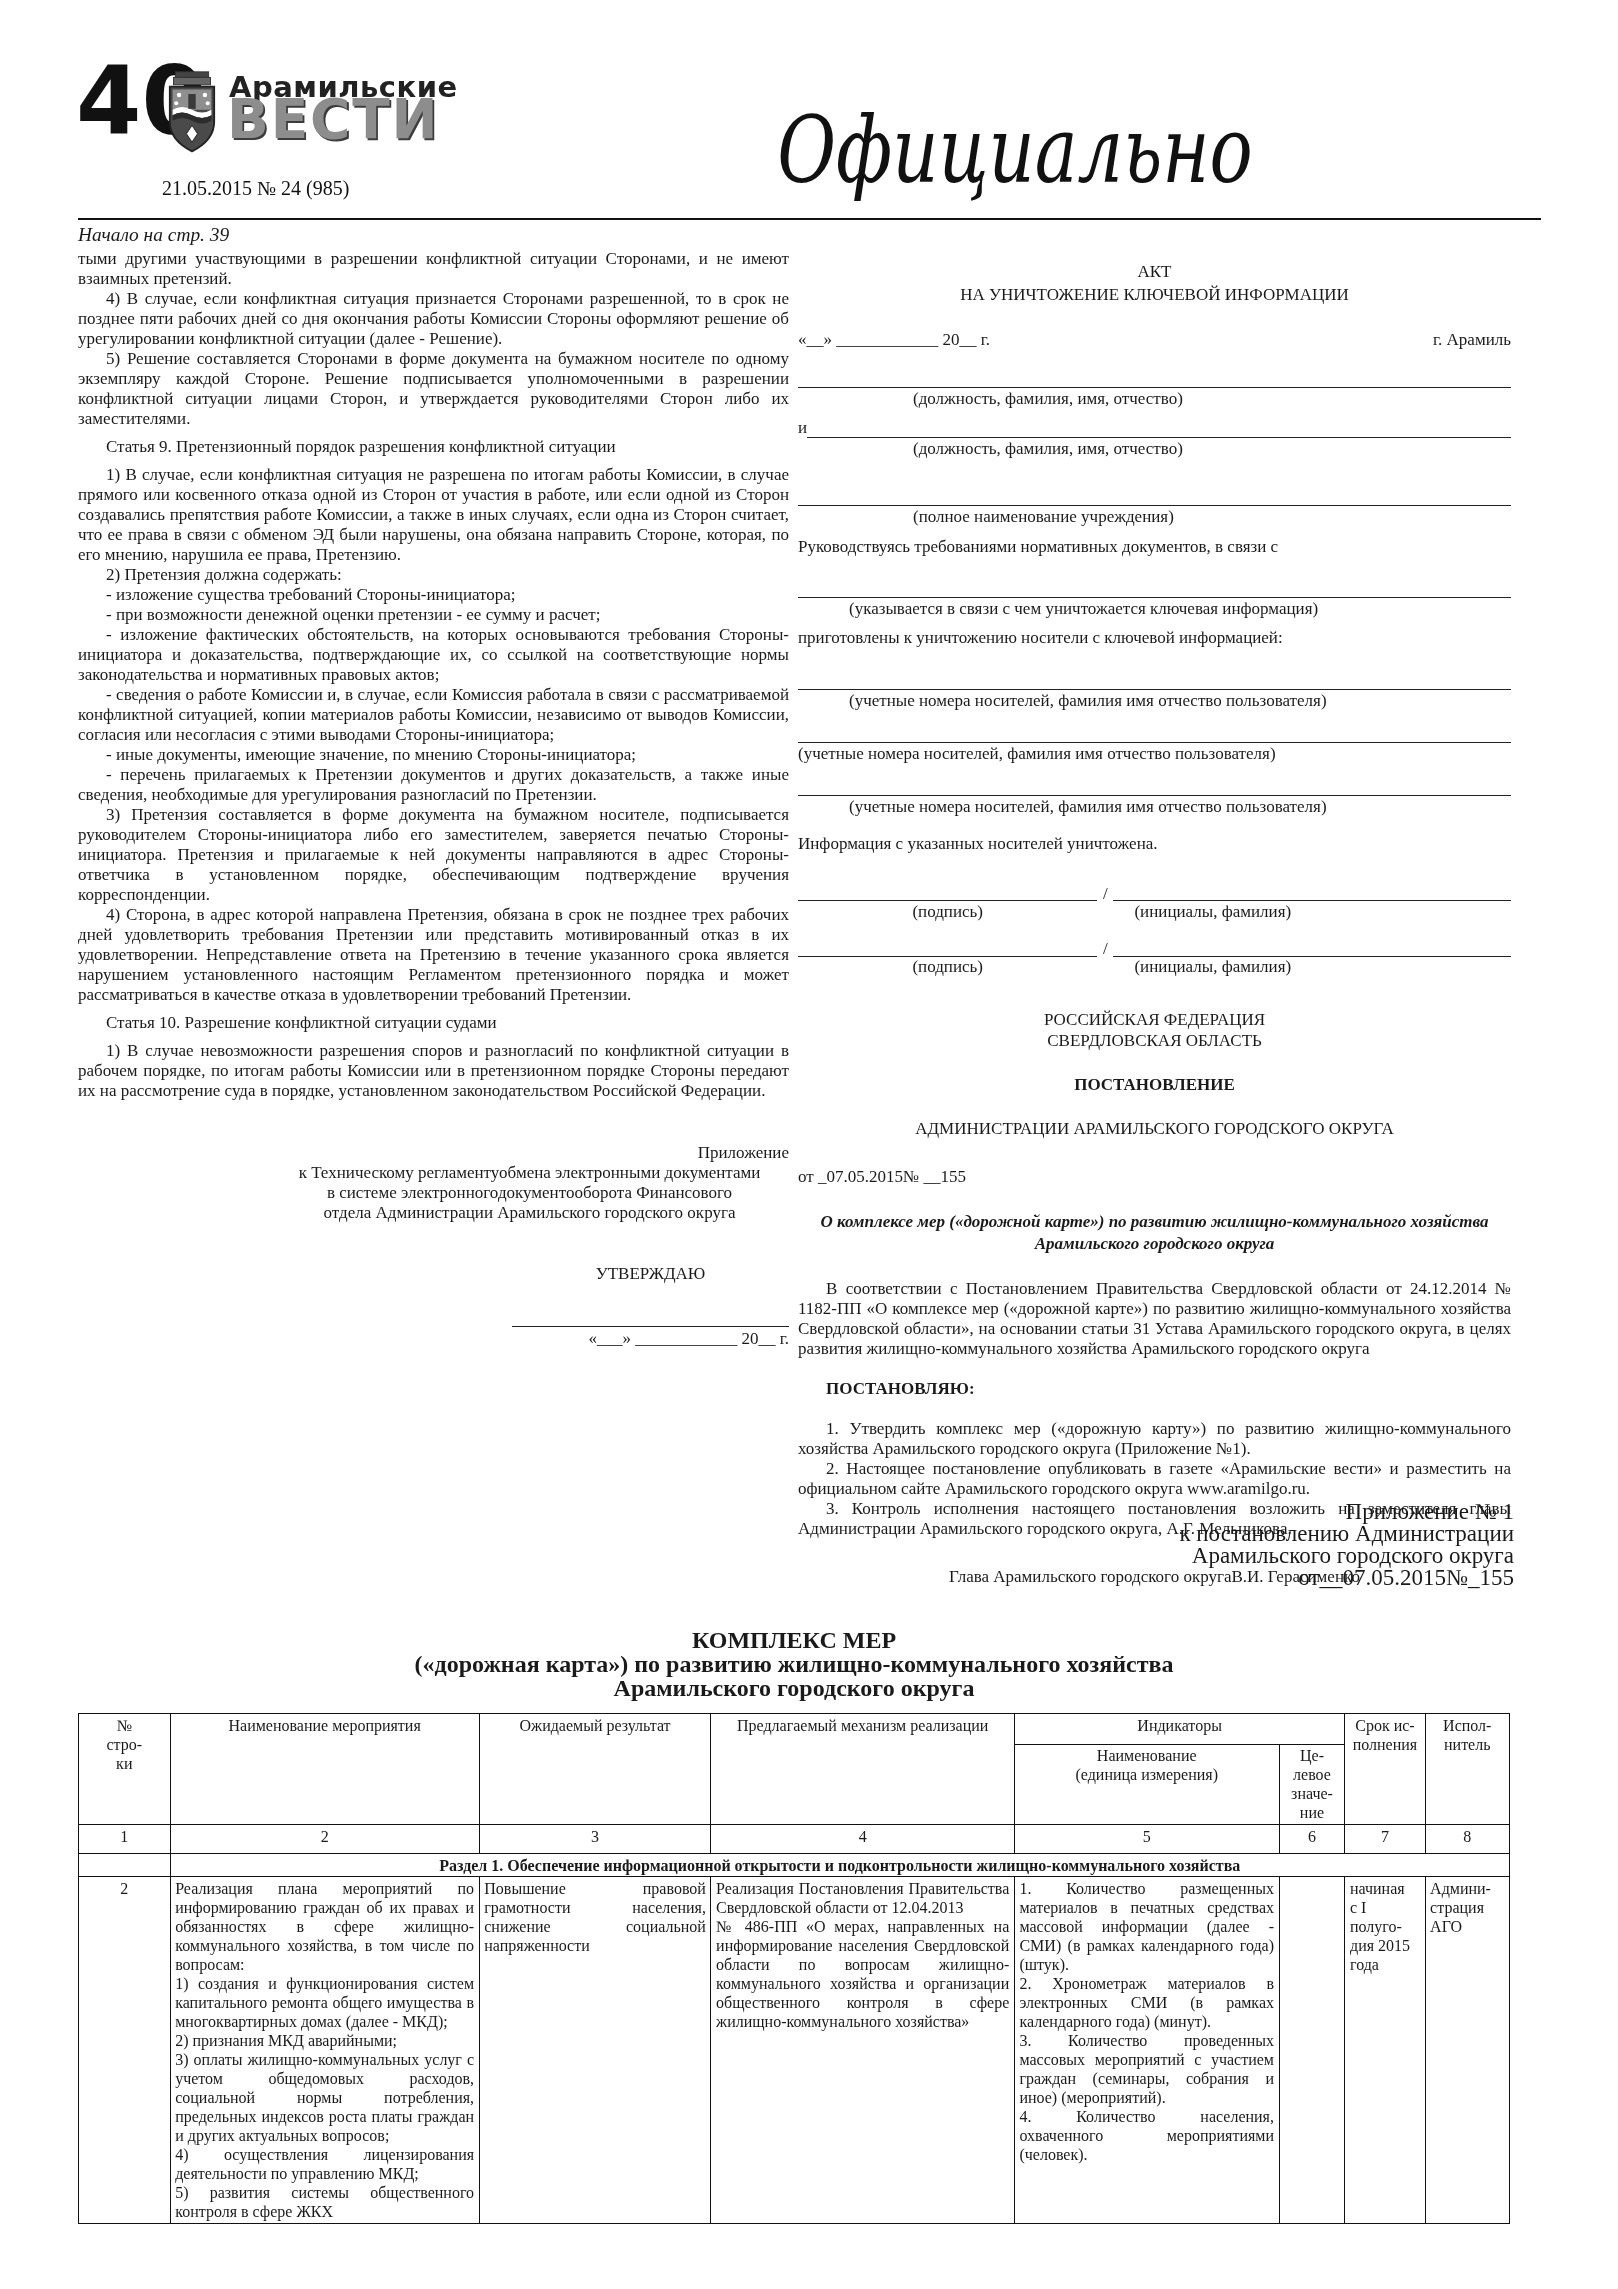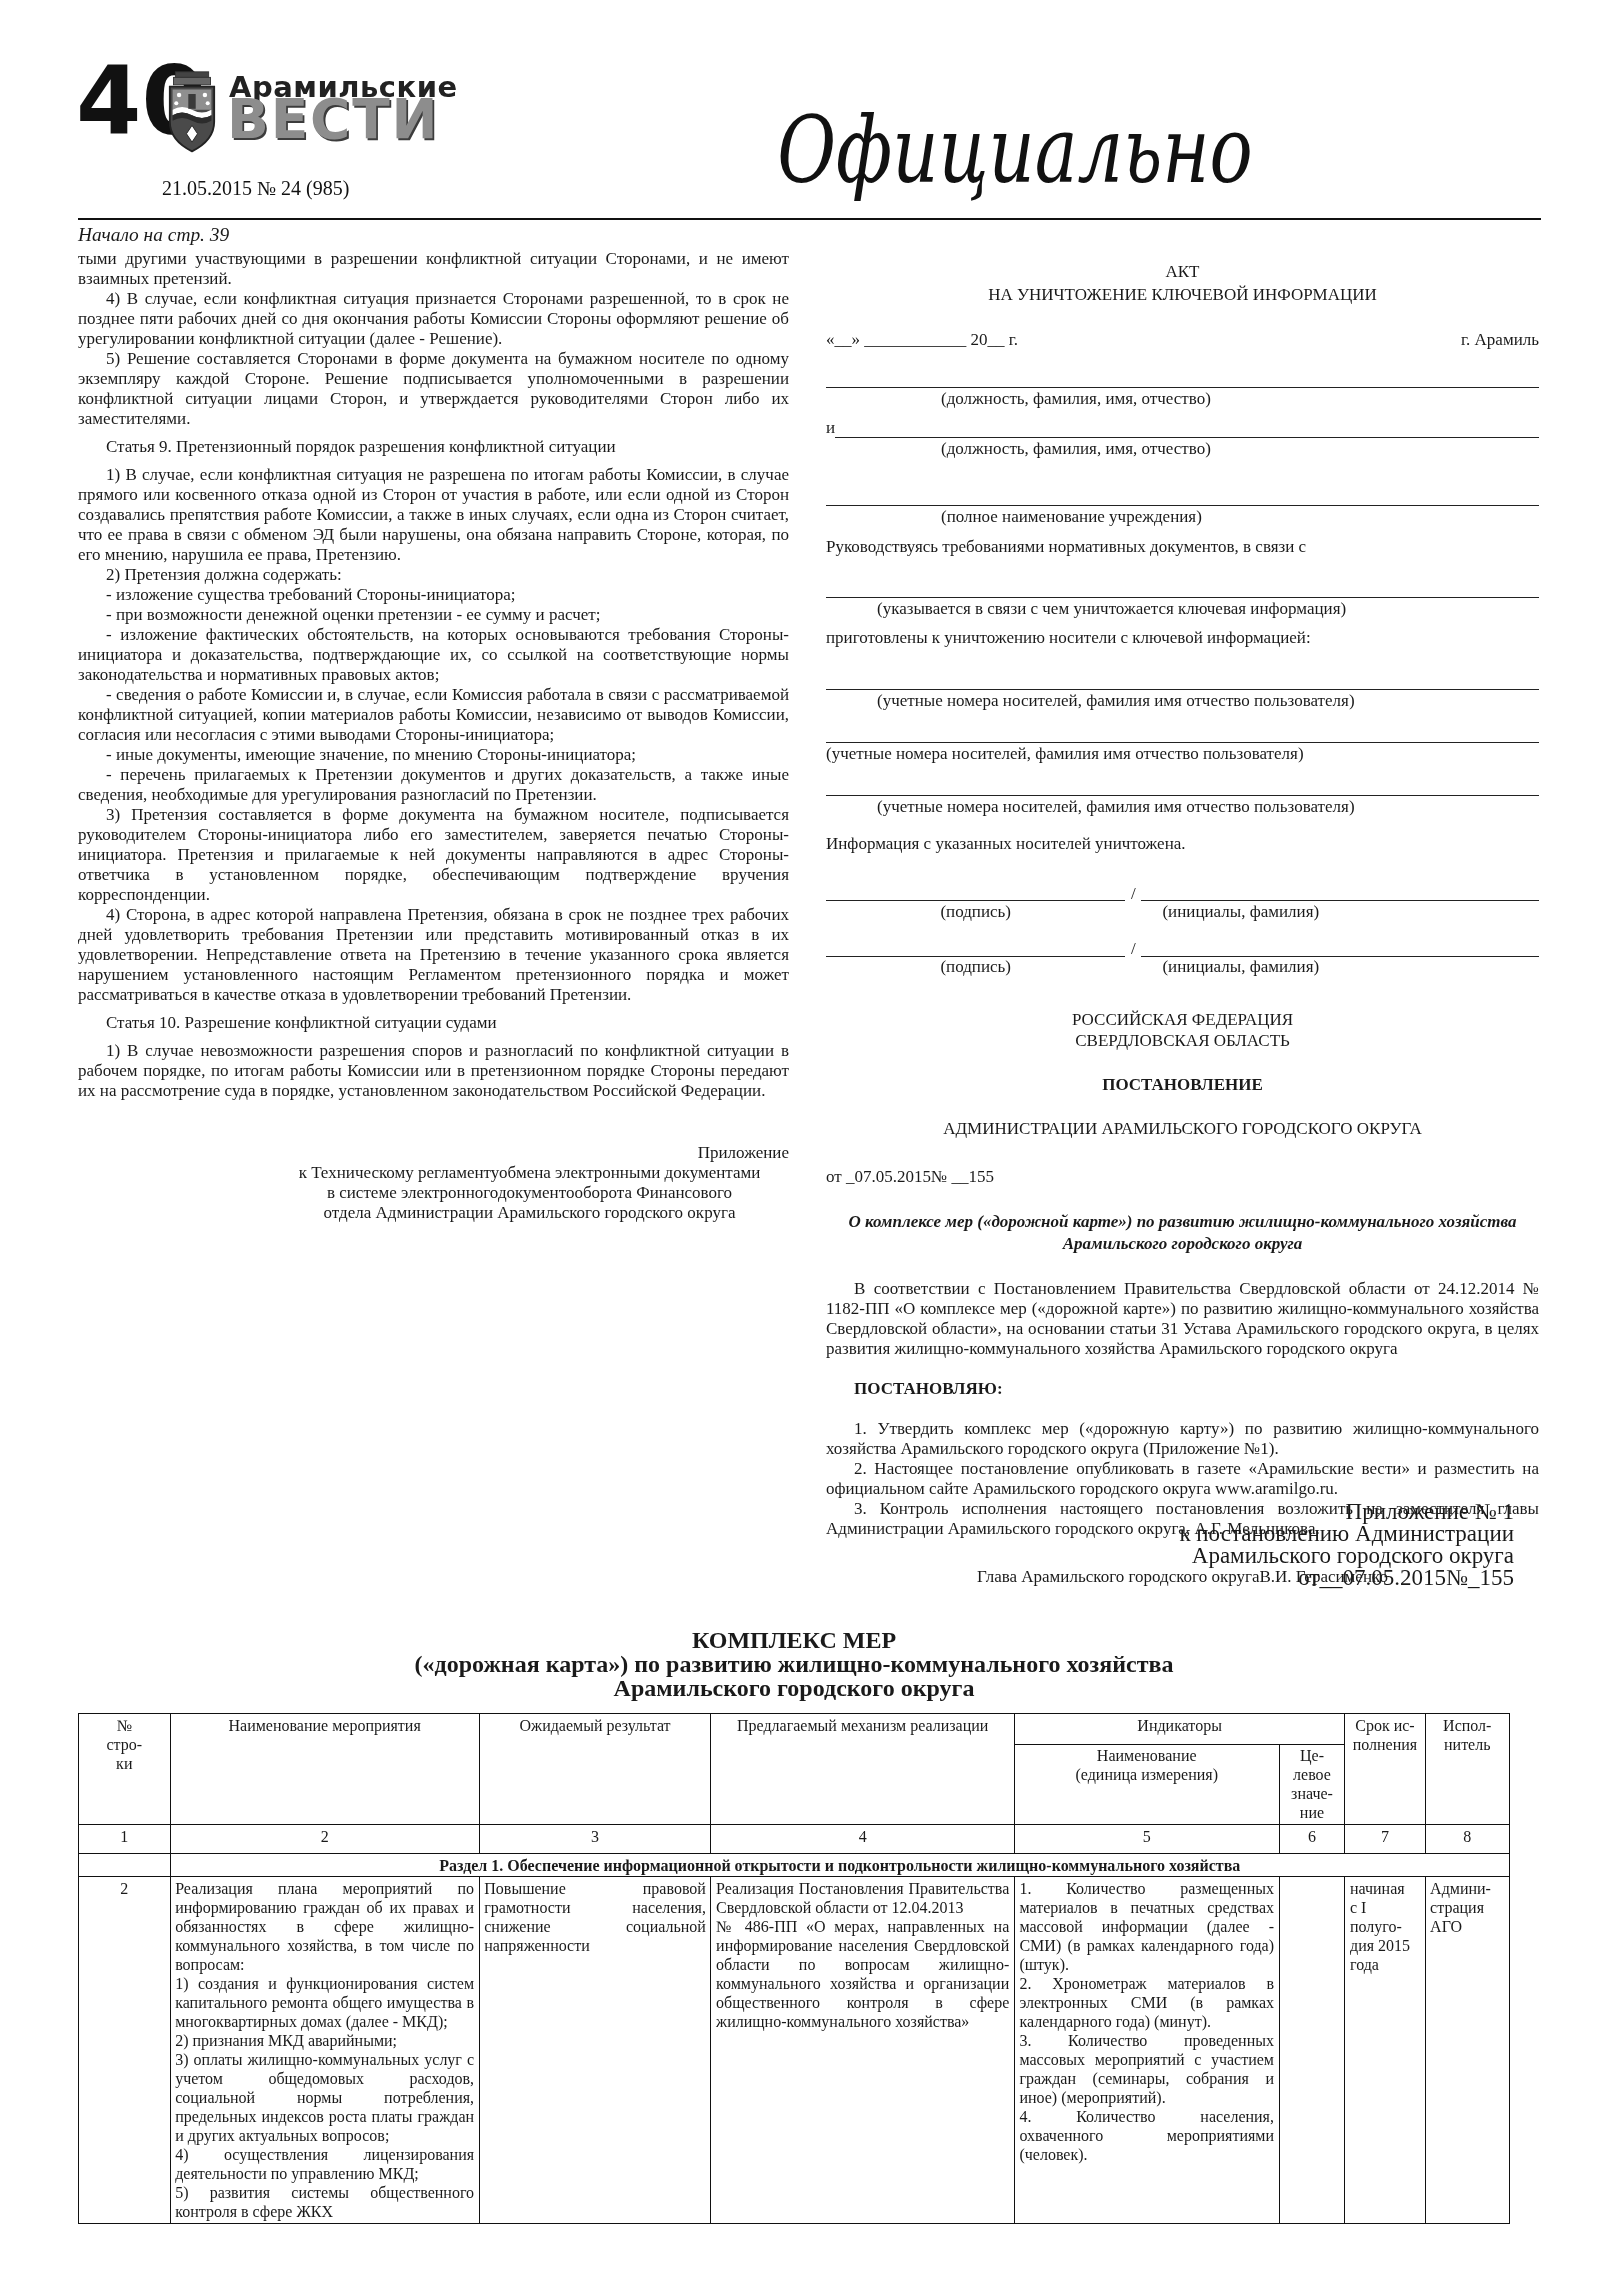--- a/index.html
+++ b/index.html
@@ -17,21 +17,21 @@
     font-weight:bold;font-size:55px;line-height:1;color:#8d8d8d;letter-spacing:1.8px;
     text-shadow:1.8px 1.8px 0 #3c3c3c;}
   .issue-line{position:absolute;left:162px;top:177px;font-size:20px;color:#111;}
   .official{position:absolute;left:646px;top:100px;width:738px;text-align:center;
     font-family:"DejaVu Serif",serif;font-style:italic;font-size:92px;line-height:1.1;
     color:#111;transform:scaleX(.78);transform-origin:center;}
   .masthead-rule{position:absolute;left:78px;right:78px;top:218px;border-top:2.3px solid #111;}
   
   .col{position:absolute;font-size:17px;line-height:20px;text-align:justify;}
   .col-left{left:78px;top:225px;width:711px;}
-  .col-right{left:826px;top:260px;width:713px;}
+  .col-right{left:798px;top:260px;width:713px;}
   .continued{font-style:italic;font-size:19.4px;margin:0 0 3.7px 0;text-align:left;}
   p.b{margin:0;text-indent:28px;}
   p.nofirst{margin:0;text-indent:0;}
   .art-head{margin:8px 0;text-indent:28px;text-align:left;}
   
   .annex-left{margin-top:42px;width:519px;margin-left:auto;text-align:center;}
   .annex-left .first{text-align:right;}
   .approve{margin-top:41px;width:277px;margin-left:auto;text-align:center;}
   .approve .uline{margin-top:24px;}
   .approve .date{margin-top:1.8px;white-space:nowrap;text-align:right;}
@@ -130,20 +130,25 @@
   <p class="art-head">Статья 10. Разрешение конфликтной ситуации судами</p>
   <p class="b">1) В случае невозможности разрешения споров и разногласий по конфликтной ситуации в рабочем порядке, по итогам работы Комиссии или в претензионном порядке Стороны передают их на рассмотрение суда в порядке, установленном законодательством Российской Федерации.</p>
 
   <div class="annex-left">
     <div class="first">Приложение</div>
     <div>к Техническому регламентуобмена электронными документами</div>
     <div>в системе электронногодокументооборота Финансового</div>
     <div>отдела Администрации Арамильского городского округа</div>
   </div>
 
+  <div class="approve">
+    <div>УТВЕРЖДАЮ</div>
+    <div class="uline"></div>
+    <div class="date">«___» ____________ 20__ г.</div>
+  </div>
 </div>
 
 <div class="col col-right">
   <div class="center act-title">АКТ</div>
   <div class="center act-title">НА УНИЧТОЖЕНИЕ КЛЮЧЕВОЙ ИНФОРМАЦИИ</div>
 
   <div class="daterow">
     <span>«__» ____________ 20__ г.</span>
     <span>г. Арамиль</span>
   </div>

